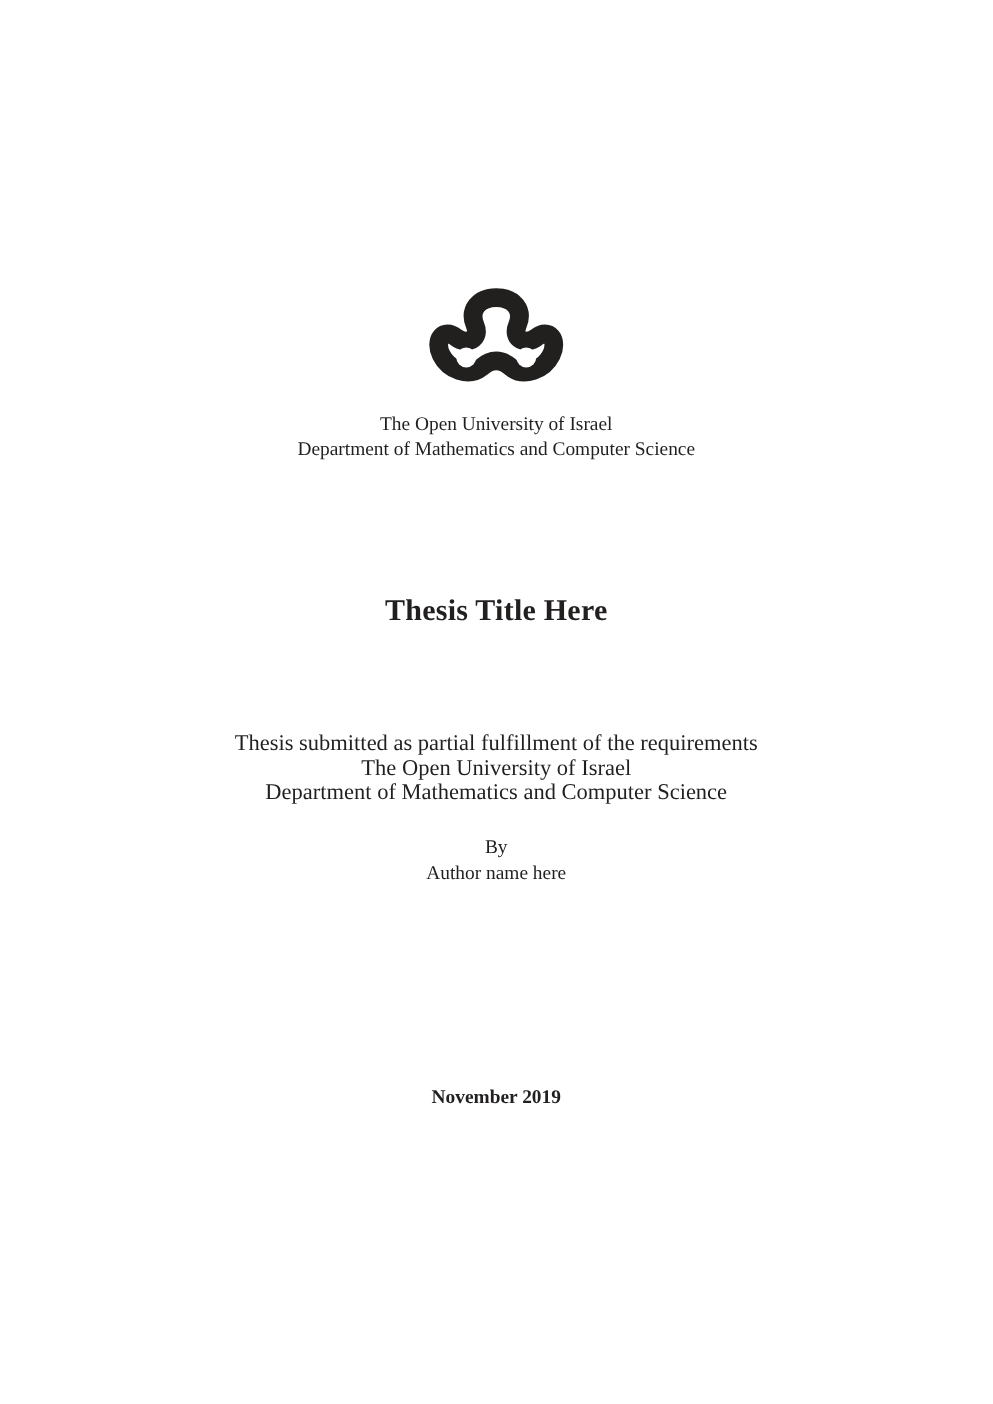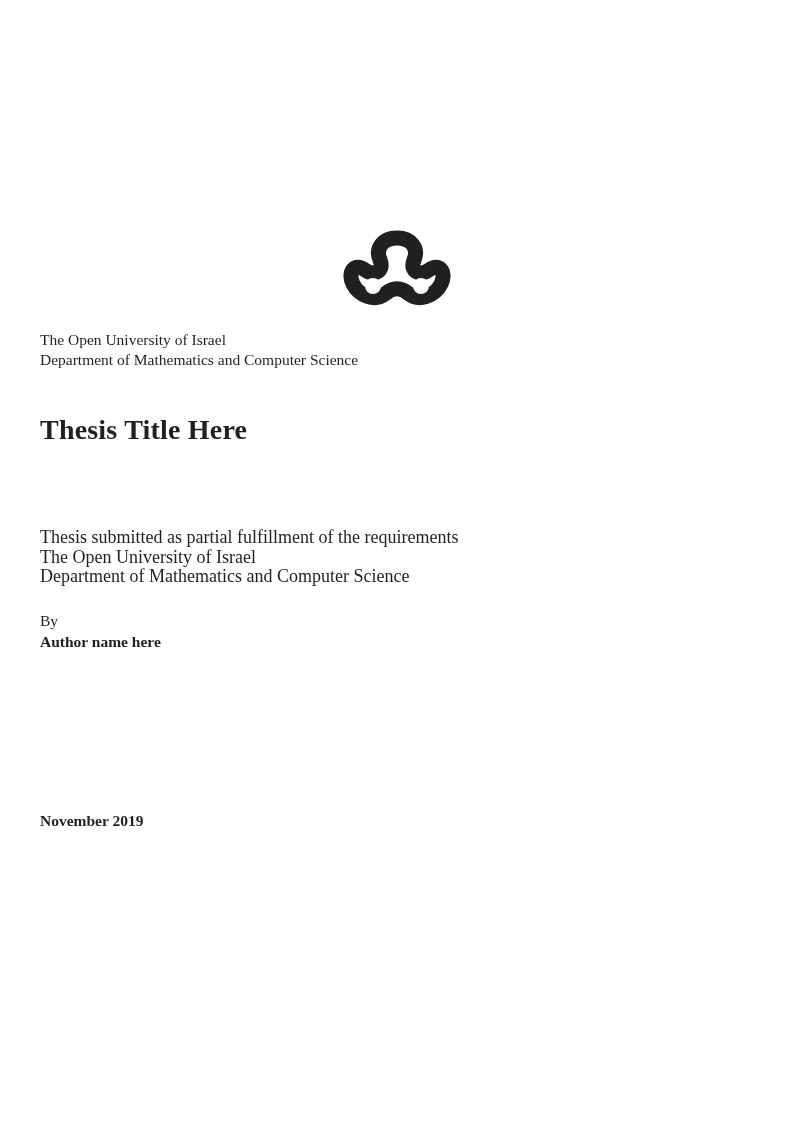--- a/index.html
+++ b/index.html
@@ -15,58 +15,58 @@
     font-family: "Liberation Serif", serif;
     color: #221f1f;
     overflow: hidden;
   }
   .titleblock {
     position: absolute;
     left: 0;
     top: 0;
     width: 794px;
   }
-  .center { text-align: left; padding-left: 40px; }
+  .center { text-align: center; }
 
   .logo-wrap {
     margin-top: 222px;
     display: flex;
     justify-content: center;
     align-items: center;
     height: 100px;
   }
   .logo-wrap svg { display: block; }
 
   .institution {
     margin-top: 8px;
     font-size: 15.5px;
     line-height: 20px;
   }
   .institution div { white-space: nowrap; }
 
   .thesis-title {
-    margin-top: 44px;
-    font-size: 28px;
+    margin-top: 106px;
+    font-size: 24px;
     font-weight: bold;
     letter-spacing: 0.2px;
   }
 
   .submission {
     margin-top: 82px;
     font-size: 18px;
     line-height: 19.5px;
   }
 
   .by-block {
     margin-top: 23px;
     font-size: 15.5px;
     line-height: 21px;
   }
   .author-name {
-    font-weight: bold;
+    font-weight: normal;
     font-size: 15.5px;
   }
 
   .supervision {
     margin-top: 42px;
     font-size: 15.5px;
   }
   .supervisor-name { font-weight: bold; }
 
   .date {

